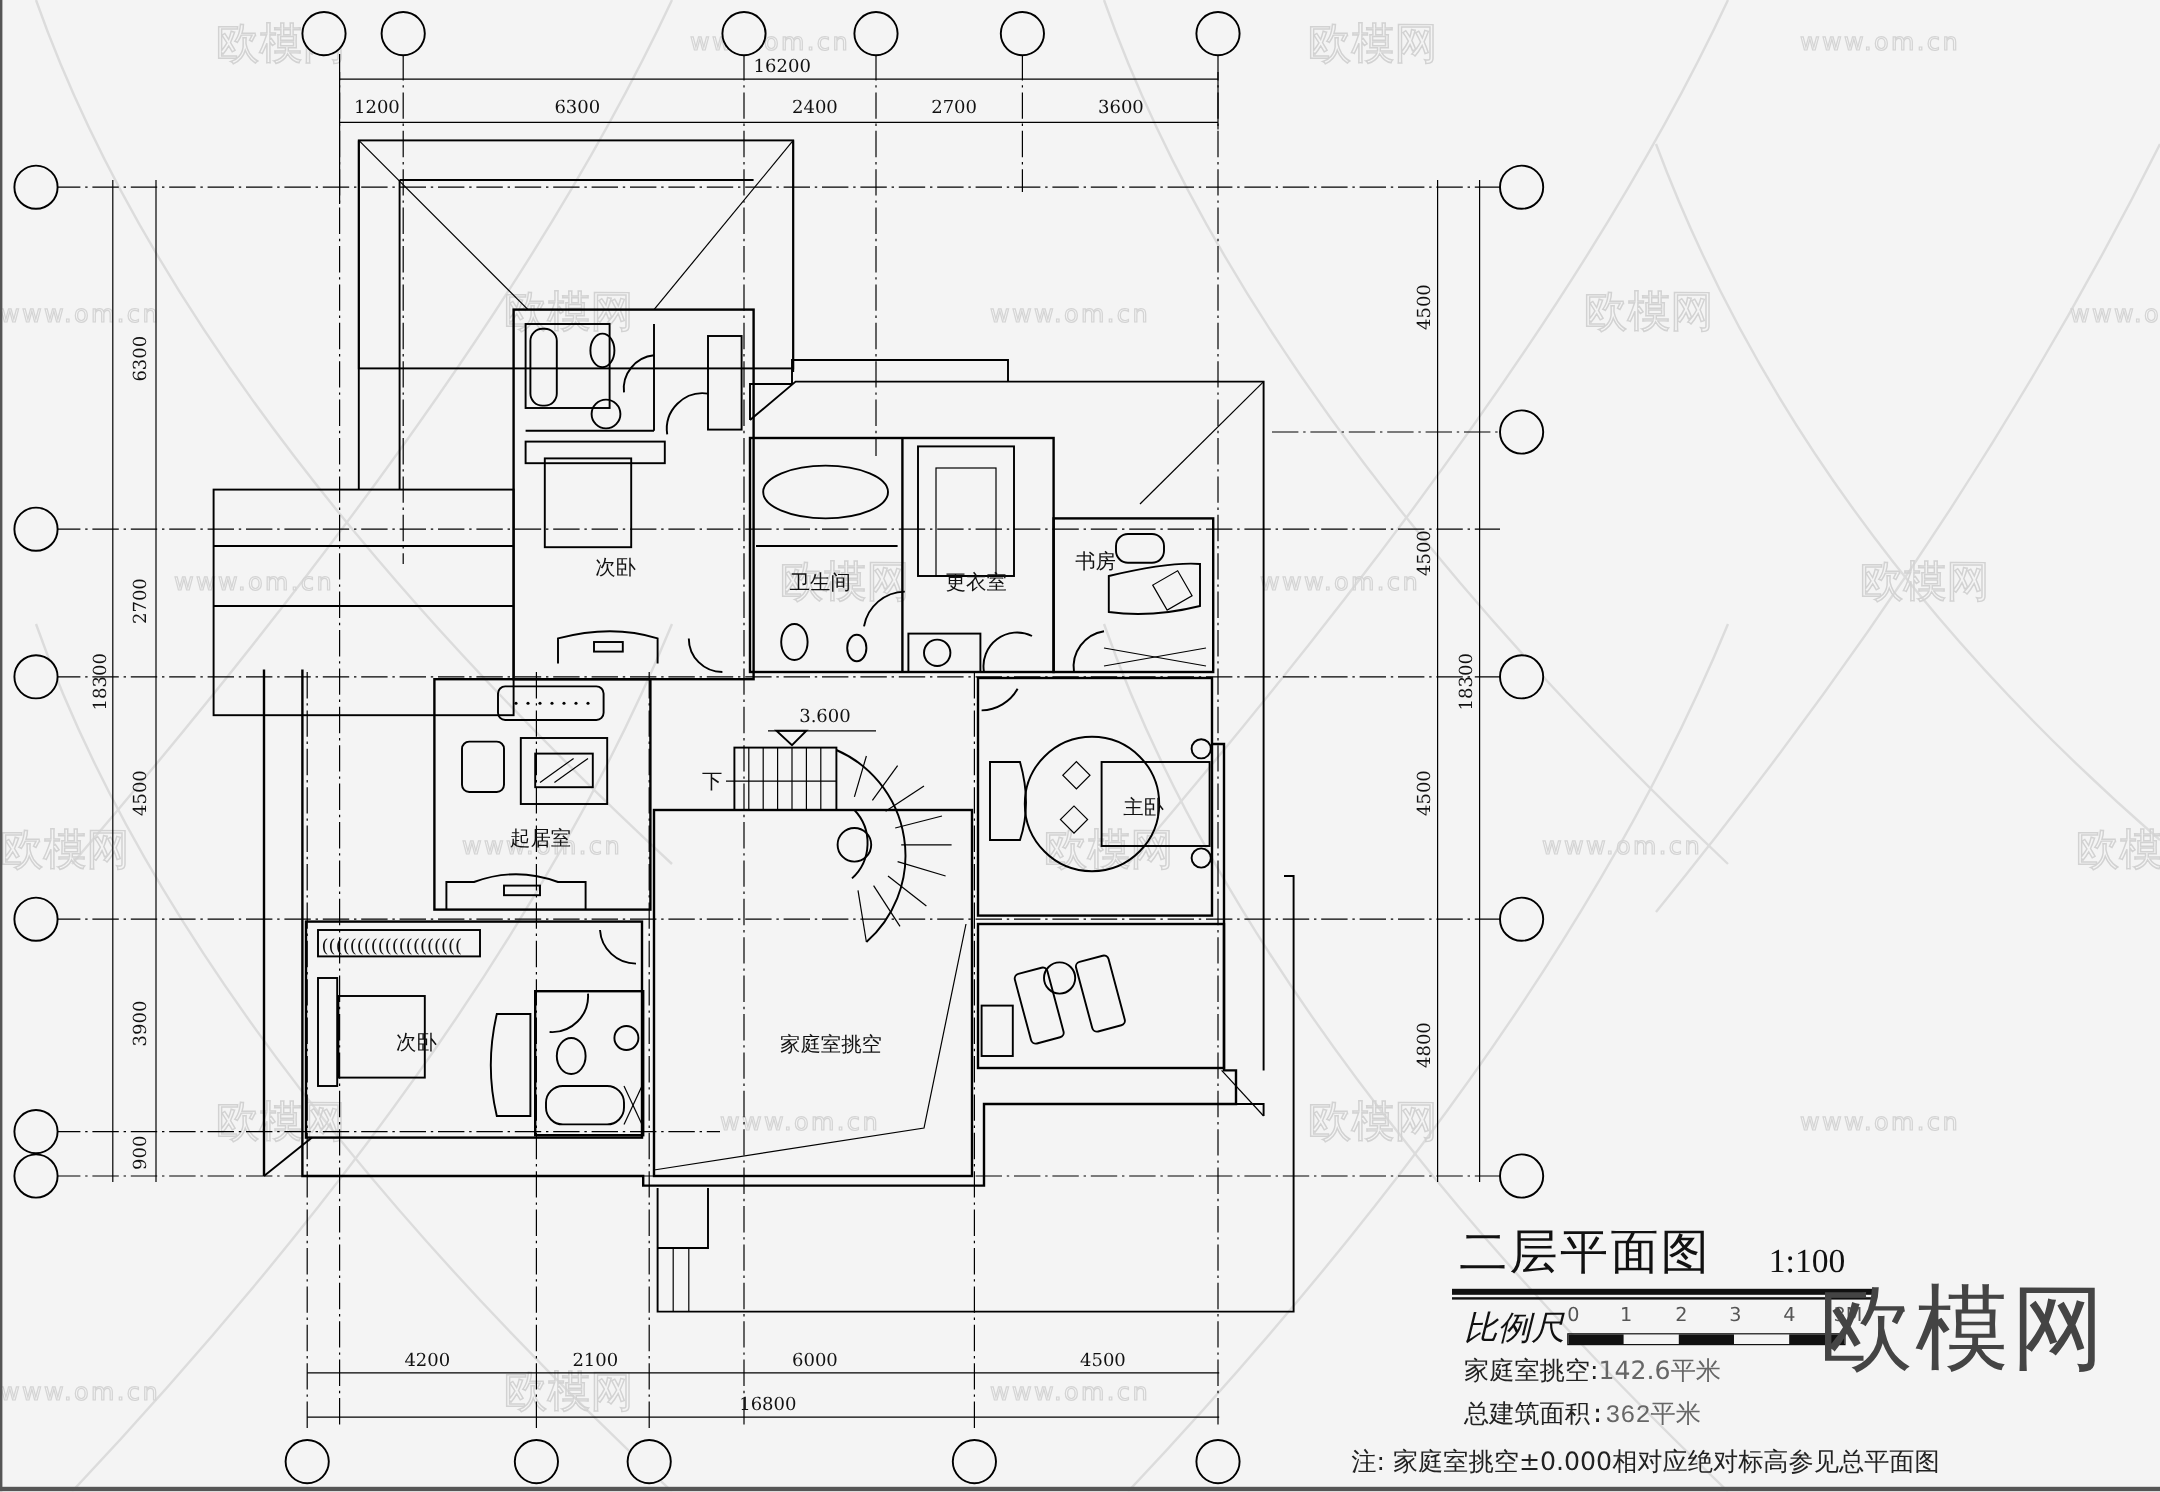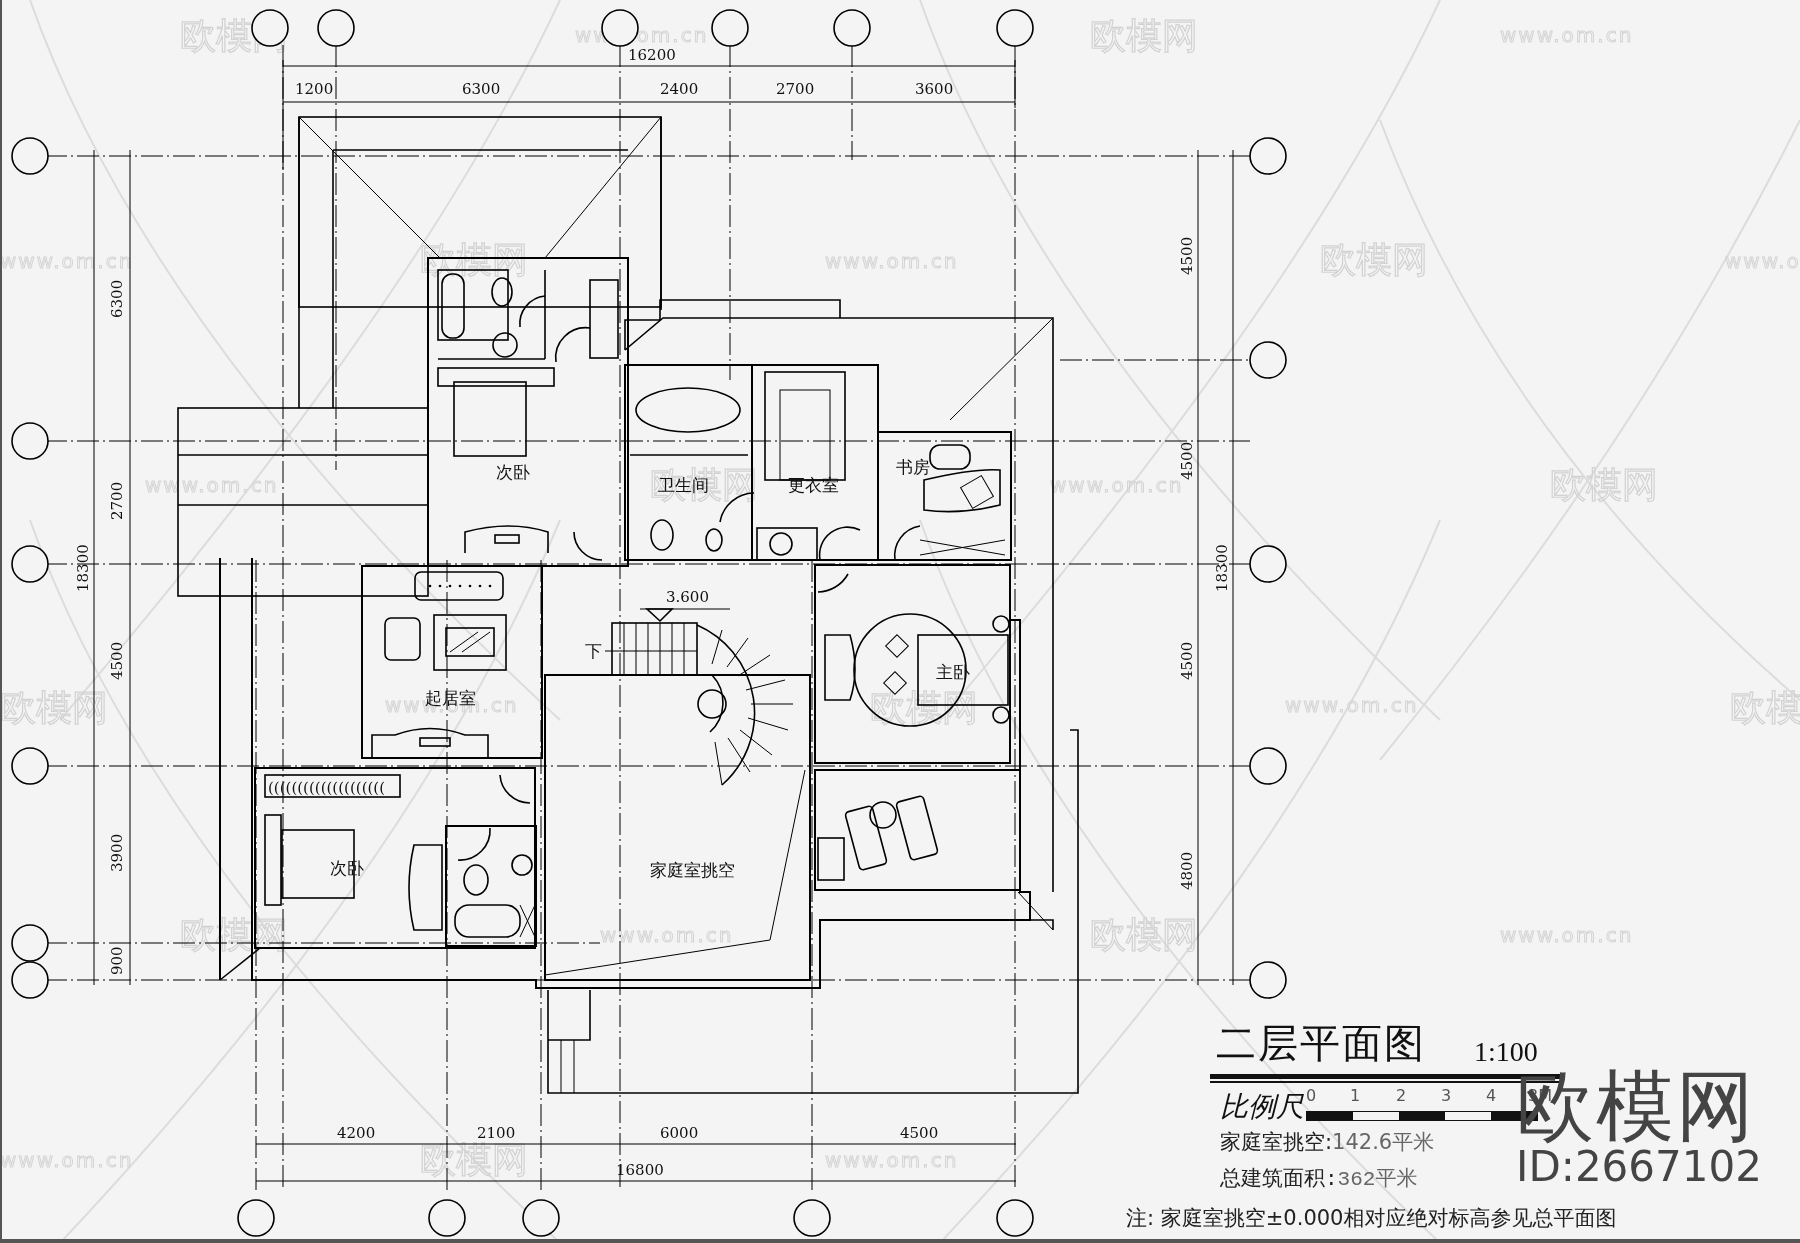--- a/index.html
+++ b/index.html
@@ -375,17 +375,16 @@
   <div class="t-area1">
     <span>家庭室挑空:</span><span class="val">142.6平米</span>
   </div>
   <div class="t-area2">
     <span>总建筑面积:</span><span class="val">362平米</span>
   </div>
   <div class="t-note">注: 家庭室挑空±0.000相对应绝对标高参见总平面图</div>
 </div>
 
 <div class="brand">欧模网</div>
-<div class="brand-id">ID:2667102</div>
 <div class="frame-bottom"></div>
 <div class="frame-left"></div>
 
 </div>
 
 </body></html>

